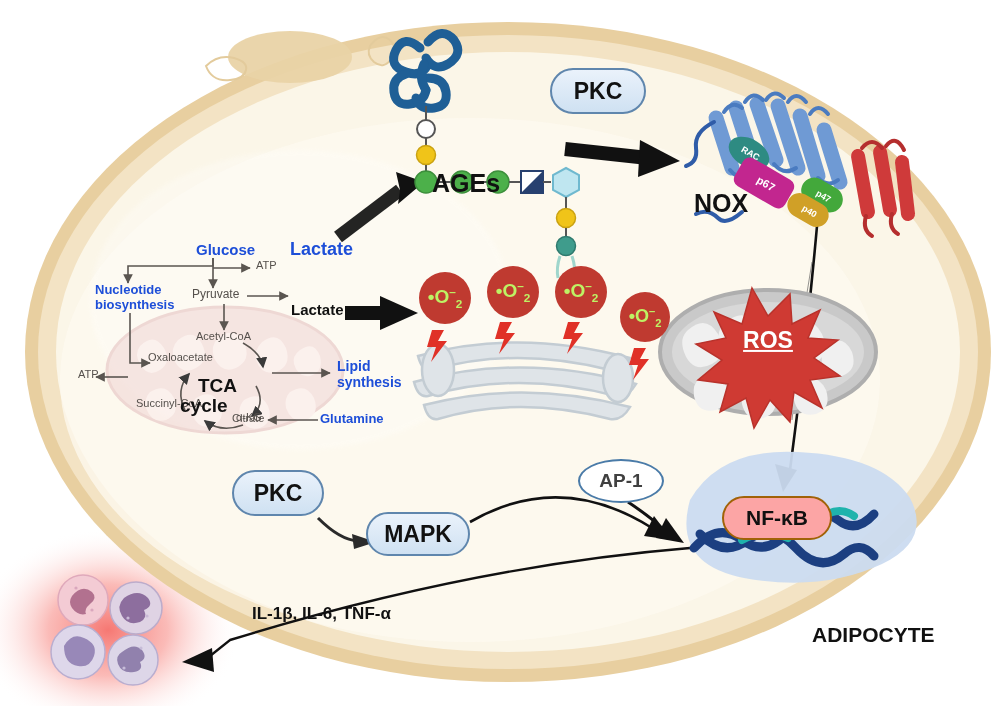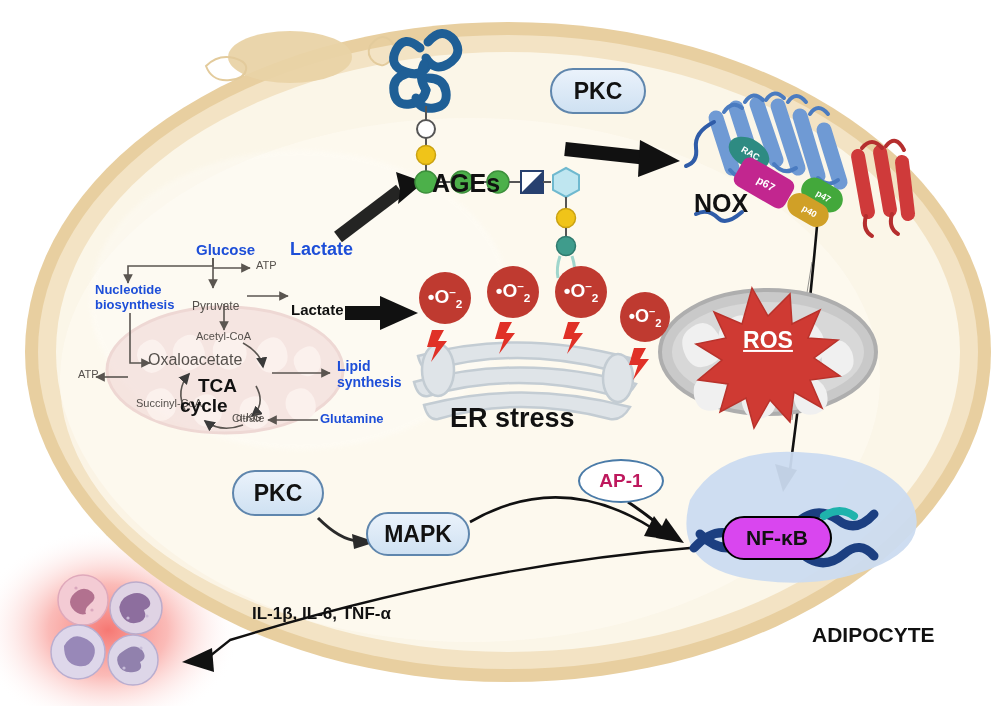--- a/index.html
+++ b/index.html
@@ -9,26 +9,26 @@
   .lbl{position:absolute;white-space:nowrap;line-height:1.05;}
   .bold{font-weight:bold;}
   .red{color:#1d4ed8;font-weight:bold;}
   .blk{color:#111111;font-weight:bold;}
   .gry{color:#55504c;font-weight:normal;}
   .ctr{transform:translate(-50%,-50%);}
   .pill{position:absolute;display:flex;align-items:center;justify-content:center;
         background:linear-gradient(180deg,#eaf2fb 0%,#cfe1f2 100%);
         border:2px solid #5f86ad;border-radius:40px;color:#111;font-weight:bold;
         box-sizing:border-box;}
-  .pill.white{background:#d946ef;border:2px solid #000000;margin-top:20px;}
+  .pill.white{background:#fca5a5;border:2px solid #a16207;}
   .ellip{position:absolute;display:flex;align-items:center;justify-content:center;
-        background:#ffffff;border:2px solid #4a7ba8;border-radius:50%;color:#be185d;font-weight:bold;
+        background:#ffffff;border:2px solid #4a7ba8;border-radius:50%;color:#404040;font-weight:bold;
         box-sizing:border-box;}
   .o2{position:absolute;border-radius:50%;background:#bf3a30;
-      display:flex;align-items:center;justify-content:center;color:#ffffff;
+      display:flex;align-items:center;justify-content:center;color:#bef264;
       font-weight:bold;box-sizing:border-box;}
   .o2 sup{font-size:.62em;vertical-align:super;}
   .o2 sub{font-size:.62em;vertical-align:sub;}
 </style>
 </head>
 <body>
 
 <div id="stage">
 
   <svg class="layer" viewBox="0 0 999 706">
@@ -294,39 +294,38 @@
       <path d="M566,228 L566,238" stroke="#555" stroke-width="2"></path>
       <circle cx="566" cy="246" r="9.5" fill="#3f9c8c" stroke="#2f7a6e" stroke-width="1.5"></circle>
       <path d="M560,256 q-4,12 -2,22" stroke="#9fd6cc" stroke-width="3" fill="none"></path>
       <path d="M572,256 q4,12 2,22" stroke="#9fd6cc" stroke-width="3" fill="none"></path>
     </g>
   </svg>
 
   <div class="lbl red" style="left:196px;top:242px;font-size:15px;">Glucose</div>
   <div class="lbl red" style="left:290px;top:240px;font-size:18px;">Lactate</div>
   <div class="lbl gry" style="left:256px;top:260px;font-size:11px;">ATP</div>
-  <div class="lbl gry" style="left:192px;top:300px;font-size:12px;">Pyruvate</div>
+  <div class="lbl gry" style="left:192px;top:288px;font-size:12px;">Pyruvate</div>
   <div class="lbl blk" style="left:291px;top:302px;font-size:15px;">Lactate</div>
   <div class="lbl red" style="left:95px;top:283px;font-size:13px;">Nucleotide</div>
   <div class="lbl red" style="left:95px;top:298px;font-size:13px;">biosynthesis</div>
   <div class="lbl gry" style="left:196px;top:331px;font-size:11px;">Acetyl-CoA</div>
-  <div class="lbl gry" style="left:148px;top:352px;font-size:16px;">Oxaloacetate</div>
+  <div class="lbl gry" style="left:148px;top:352px;font-size:11px;">Oxaloacetate</div>
   <div class="lbl gry" style="left:232px;top:365px;font-size:11px;margin-top:48px;">Citrate</div>
   <div class="lbl gry" style="left:136px;top:398px;font-size:11px;">Succinyl-CoA</div>
   <div class="lbl gry" style="left:236px;top:412px;font-size:11px;">α-KG</div>
   <div class="lbl gry" style="left:78px;top:369px;font-size:11px;">ATP</div>
   <div class="lbl red" style="left:337px;top:359px;font-size:14px;">Lipid</div>
   <div class="lbl red" style="left:337px;top:375px;font-size:14px;">synthesis</div>
   <div class="lbl red" style="left:320px;top:412px;font-size:13px;">Glutamine</div>
   <div class="lbl blk" style="left:198px;top:376px;font-size:19px;">TCA</div>
   <div class="lbl blk" style="left:180px;top:396px;font-size:19px;">cycle</div>
 
   <div class="lbl blk" style="left:432px;top:170px;font-size:25px;">AGEs</div>
   <div class="lbl blk" style="left:694px;top:190px;font-size:25px;">NOX</div>
-  <div class="lbl blk" style="left:450px;top:404px;font-size:27px;">ER stress</div>
   <div class="lbl bold ctr" style="left:768px;top:340px;font-size:23px;color:#ffffff;text-decoration:underline;">ROS</div>
   <div class="lbl blk" style="left:252px;top:605px;font-size:17px;">IL-1β, IL-6, TNF-α</div>
   <div class="lbl blk" style="left:812px;top:624px;font-size:21px;">ADIPOCYTE</div>
 
   <div class="o2" style="left:419px;top:272px;width:52px;height:52px;font-size:19px;">
     <span>•O<sup>–</sup><sub>2</sub></span>
   </div>
   <div class="o2" style="left:487px;top:266px;width:52px;height:52px;font-size:19px;">
     <span>•O<sup>–</sup><sub>2</sub></span>
   </div>

